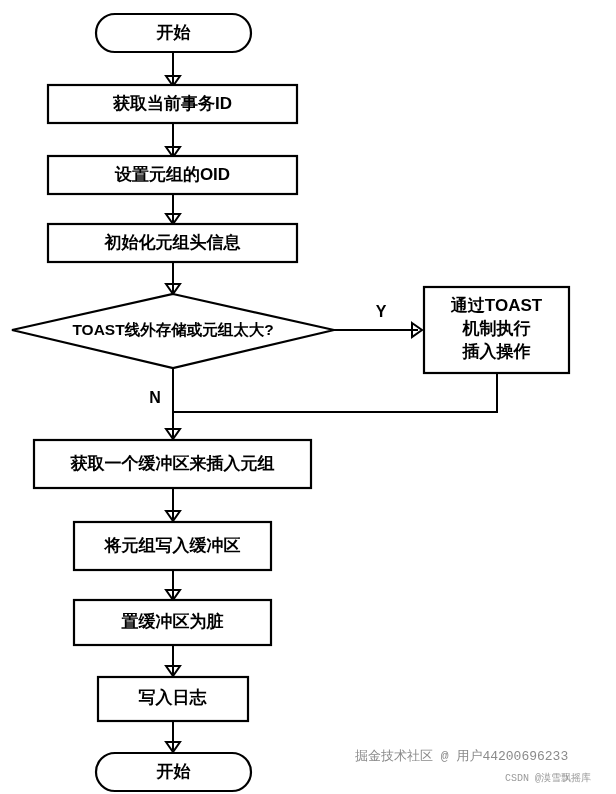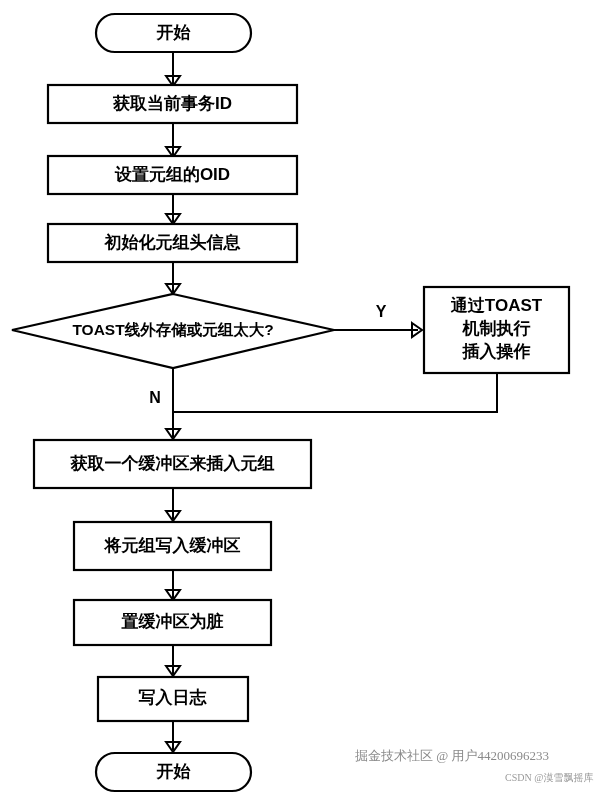--- a/index.html
+++ b/index.html
@@ -46,21 +46,21 @@
     stroke: #000000;
     stroke-width: 2.2;
   }
   .conn {
     stroke: #000000;
     stroke-width: 2;
     fill: none;
   }
   .watermark {
     position: absolute;
-    font-family: Liberation Serif, serif;
+    font-family: Liberation Mono, monospace;
     color: #8c8c8c;
     white-space: nowrap;
     pointer-events: none;
     text-align: right;
   }
   #wm-main {
     left: 355px;
     top: 747px;
     font-size: 13px;
     color: #8a8a8a;

